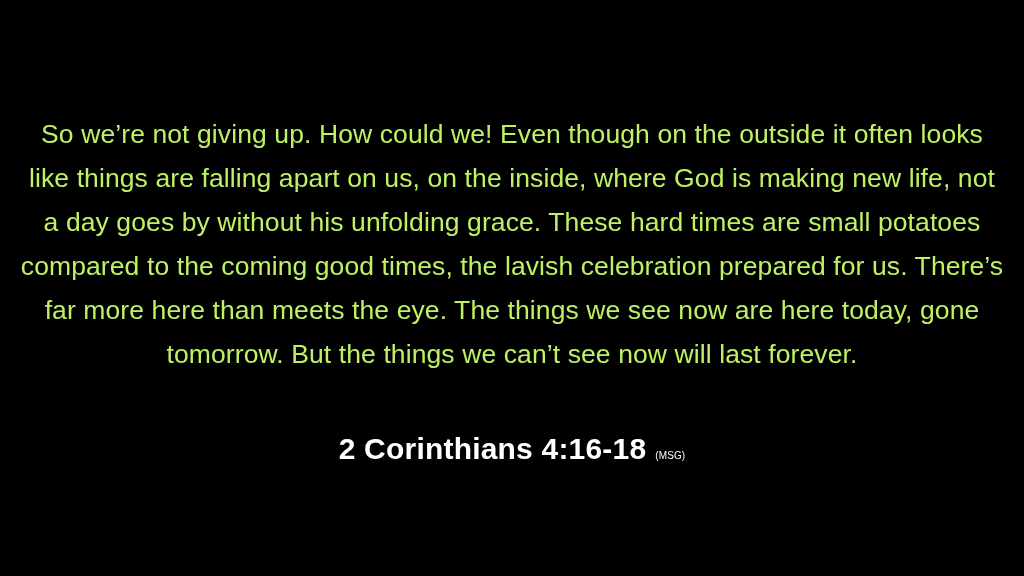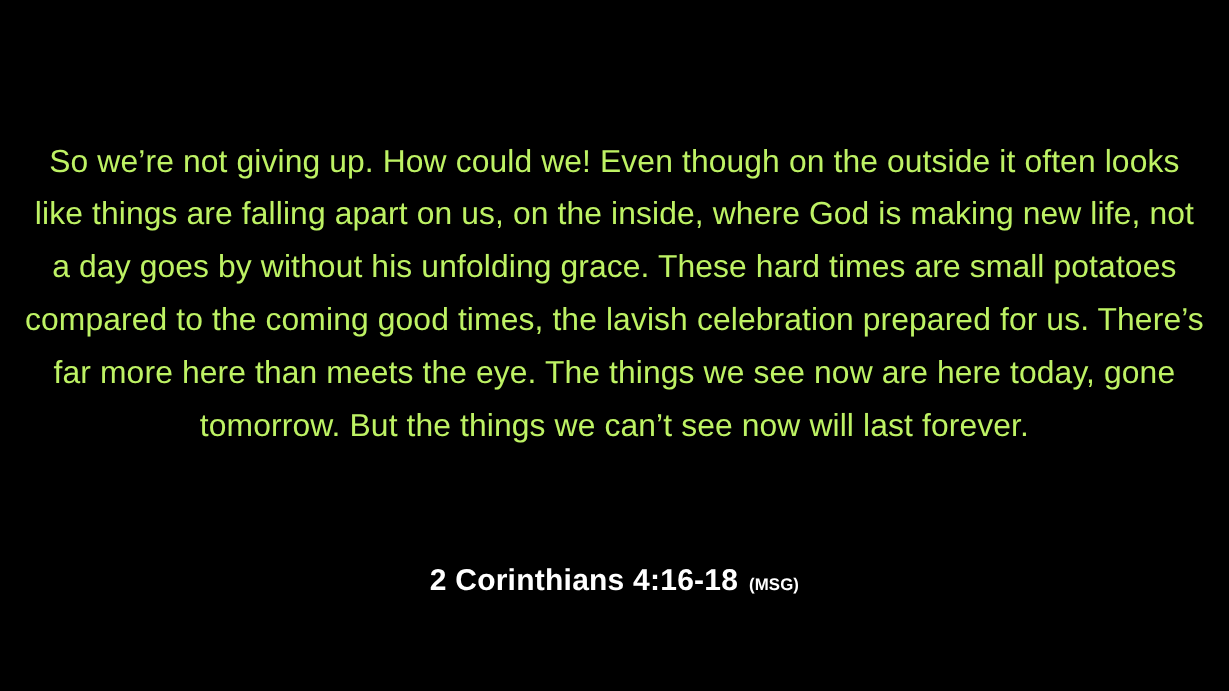--- a/index.html
+++ b/index.html
@@ -46,29 +46,28 @@
   }
   .citation {
     margin-top: 58px;
     display: flex;
     align-items: baseline;
     justify-content: center;
     gap: 9px;
     color: #ffffff;
   }
   .citation-ref {
-    font-size: 25px;
+    font-size: 30px;
     font-weight: 700;
     letter-spacing: 0.2px;
     line-height: 1;
-    margin-top: 38px;
   }
   .citation-version {
-    font-size: 14px;
-    font-weight: 700;
+    font-size: 10px;
+    font-weight: 400;
     letter-spacing: 0.1px;
     line-height: 1;
   }
 </style>
 </head>
 <body>
 
 <div class="slide">
   <div class="content">
 

